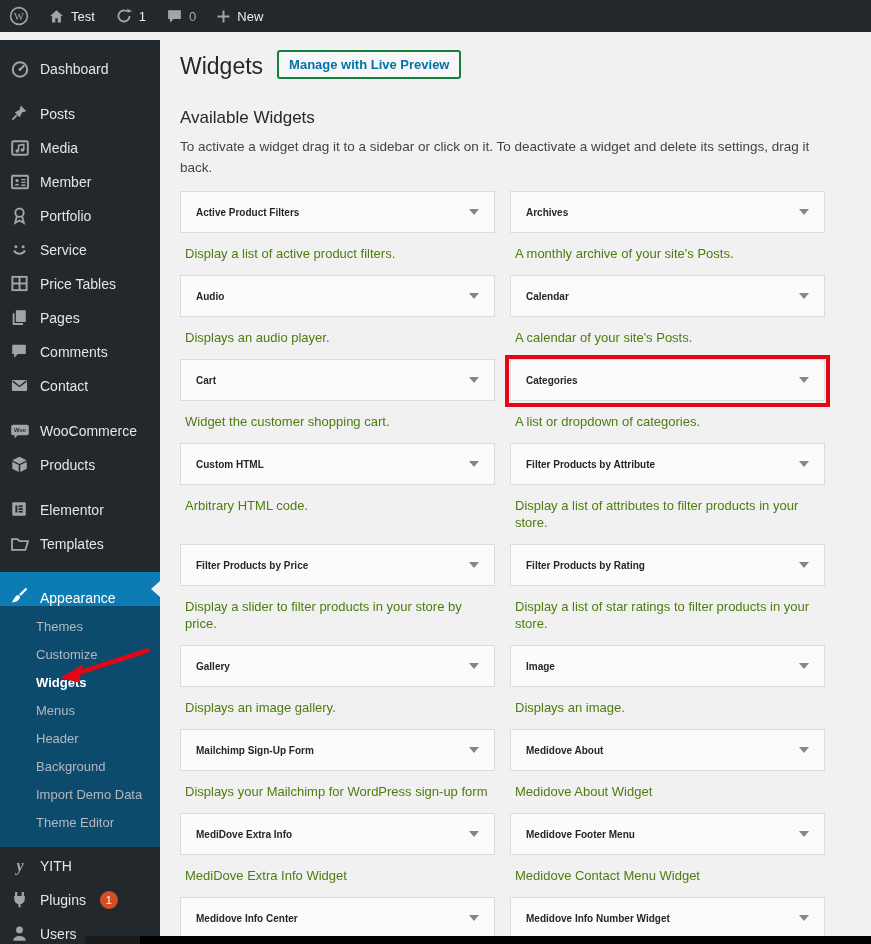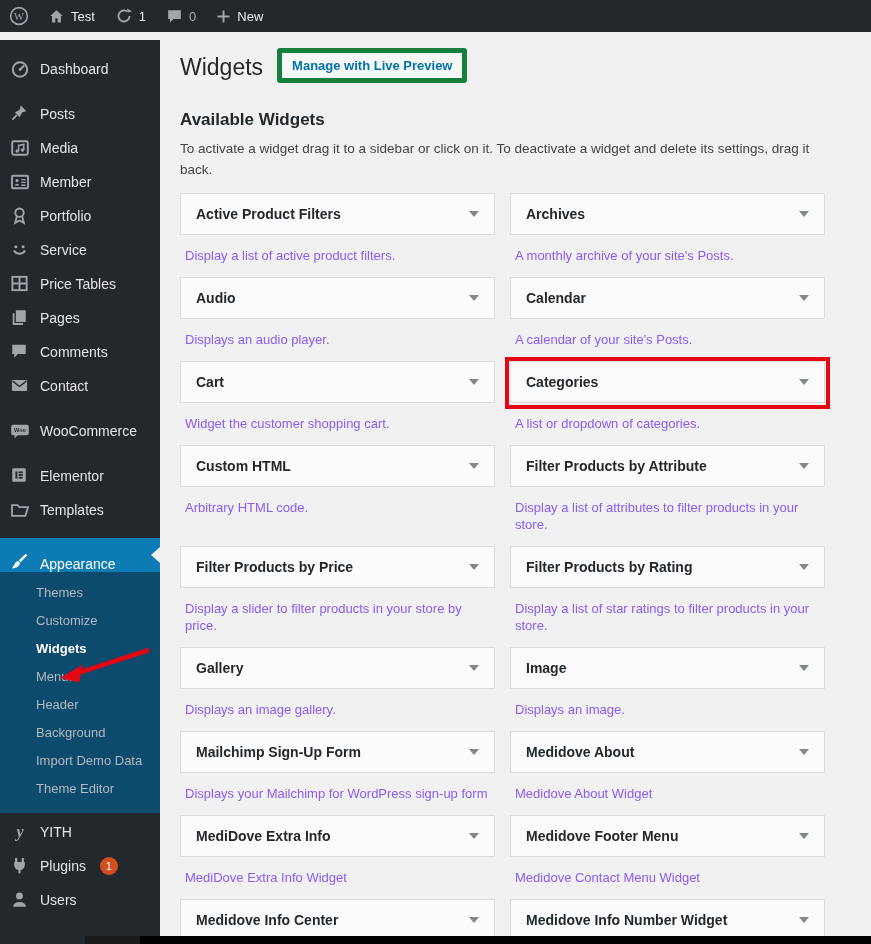--- a/index.html
+++ b/index.html
@@ -50,43 +50,43 @@
     background:#d54e21; color:#ffffff; border-radius:50%; min-width:18px; height:18px;
     display:inline-flex; align-items:center; justify-content:center;
     font-size:11px; margin-left:4px;
   }
 
   
   .content { position:absolute; top:32px; left:160px; right:0; bottom:0; padding:20px 20px 0; }
   .page-title-row { display:flex; align-items:center; }
   h1.page-title { font-size:23px; font-weight:400; color:#23282d; line-height:29px; }
   .manage-btn {
-    margin-left:14px; margin-top:-4px; background:#f7f7f7; border:5px solid #15803d;
+    margin-left:14px; margin-top:-4px; background:#f7f7f7; border:2px solid #15803d;
     border-radius:3px; color:#0073aa; font-size:13px; font-weight:600;
     padding:5px 10px; cursor:pointer; font-family:inherit;
   }
-  h2.section-title { font-size:17px; font-weight:700; color:#23282d; margin-top:27px; }
+  h2.section-title { font-size:17px; font-weight:400; color:#23282d; margin-top:27px; }
   .section-desc { margin-top:8px; font-size:13.5px; color:#444444; line-height:21px; max-width:655px; }
 
   .widgets-grid {
     margin-top:13px; display:grid; grid-template-columns:315px 315px;
     column-gap:15px; align-items:stretch;
   }
   .widget-cell { position:relative; }
   .widget-card {
     position:relative; height:42px; border:1px solid #dcdcde; background:#fbfbfb;
     display:flex; align-items:center; justify-content:space-between;
     padding:0 15px; cursor:pointer;
   }
-  .widget-title { font-size:14px; font-weight:700; color:#23282d; }
+  .widget-title { font-size:10px; font-weight:700; color:#23282d; }
   .toggle-triangle {
     width:0; height:0; border-left:5px solid transparent; border-right:5px solid transparent;
     border-top:6px solid #82878c;
   }
-  .widget-desc { margin:12px 5px 13px; font-size:13px; line-height:17px; color:#8b5cf6; min-height:17px; }
+  .widget-desc { margin:12px 5px 13px; font-size:13px; line-height:17px; color:#4d7c0f; min-height:17px; }
 
   
   .red-box {
     position:absolute; top:-5px; left:-6px; right:-6px; bottom:-7px;
     border:4px solid #e30613; pointer-events:none; z-index:20;
   }
 
   
   .red-arrow { position:absolute; left:52px; top:637px; z-index:60; pointer-events:none; }
 
@@ -252,20 +252,30 @@
     <span class="mi-icon">
       <svg width="20" height="20" viewBox="0 0 20 20">
           <rect x="1.2" y="3.8" width="17.6" height="10.4" rx="2" fill="currentColor"></rect>
           <path d="M4.6 14 v3.6 l3.2 -3.6 z" fill="currentColor"></path>
           <text x="10" y="11.4" text-anchor="middle" font-size="5.6" font-weight="bold" fill="#23282d">Woo</text>
         </svg>
     </span>
     <span>WooCommerce</span>
   </div>
 
+  <div class="menu-item">
+    <span class="mi-icon">
+      <svg width="19" height="19" viewBox="0 0 20 20">
+          <path d="M10 1.8 L17.6 5.6 L10 9.4 L2.4 5.6 Z" fill="currentColor"></path>
+          <path d="M2.4 7.2 L9.2 10.6 V18 L2.4 14.6 Z" fill="currentColor"></path>
+          <path d="M17.6 7.2 L10.8 10.6 V18 L17.6 14.6 Z" fill="currentColor"></path>
+        </svg>
+    </span>
+    <span>Products</span>
+  </div>
 
   <div class="menu-item sep">
     <span class="mi-icon">
       <svg width="18" height="18" viewBox="0 0 20 20">
           <rect x="2.5" y="2.5" width="15" height="15" rx="1.5" fill="currentColor"></rect>
           <g fill="#23282d">
             <rect x="6" y="6" width="2.2" height="8"></rect>
             <rect x="9.6" y="6" width="4.6" height="2"></rect>
             <rect x="9.6" y="9" width="4.6" height="2"></rect>
             <rect x="9.6" y="12" width="4.6" height="2"></rect>

